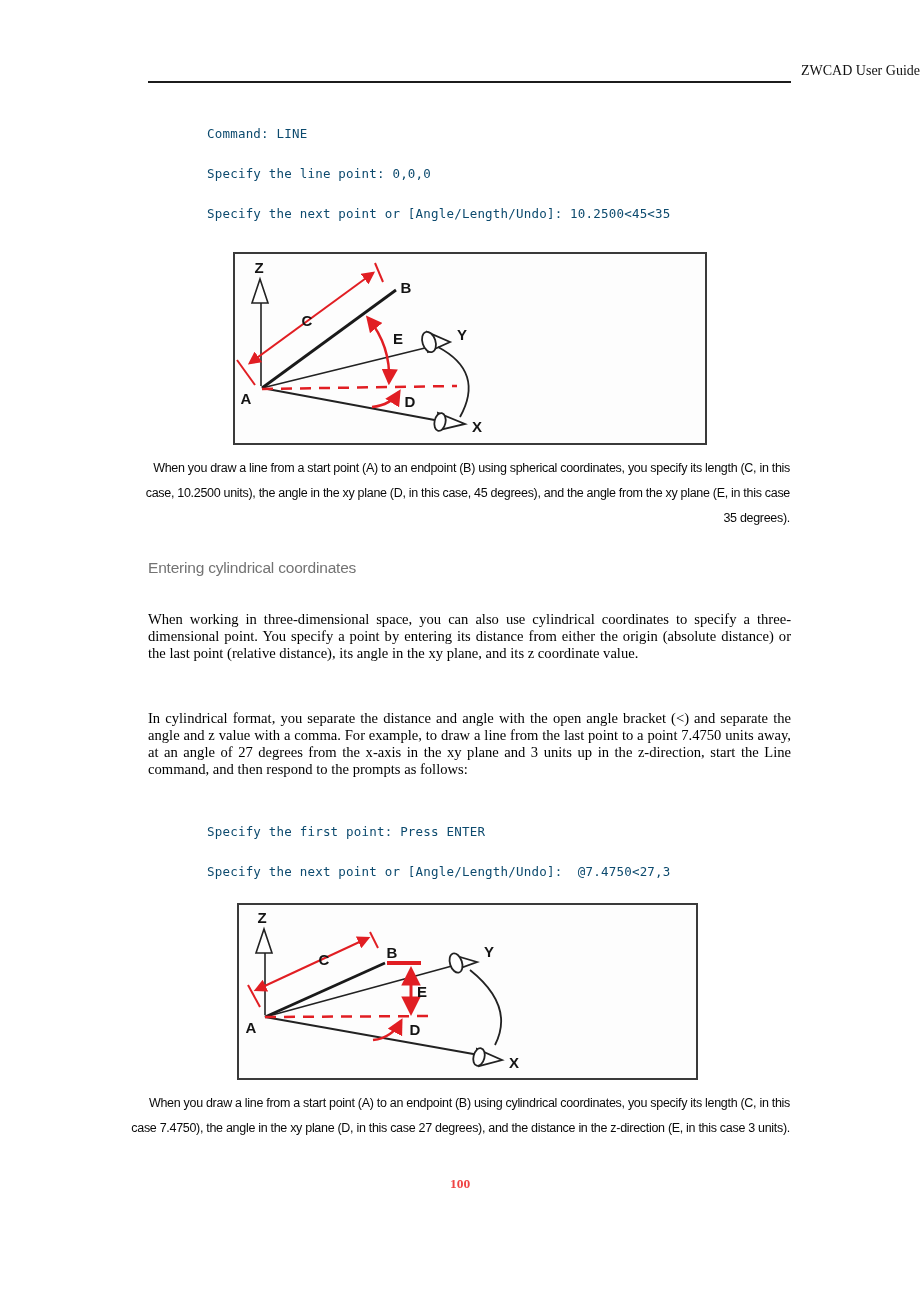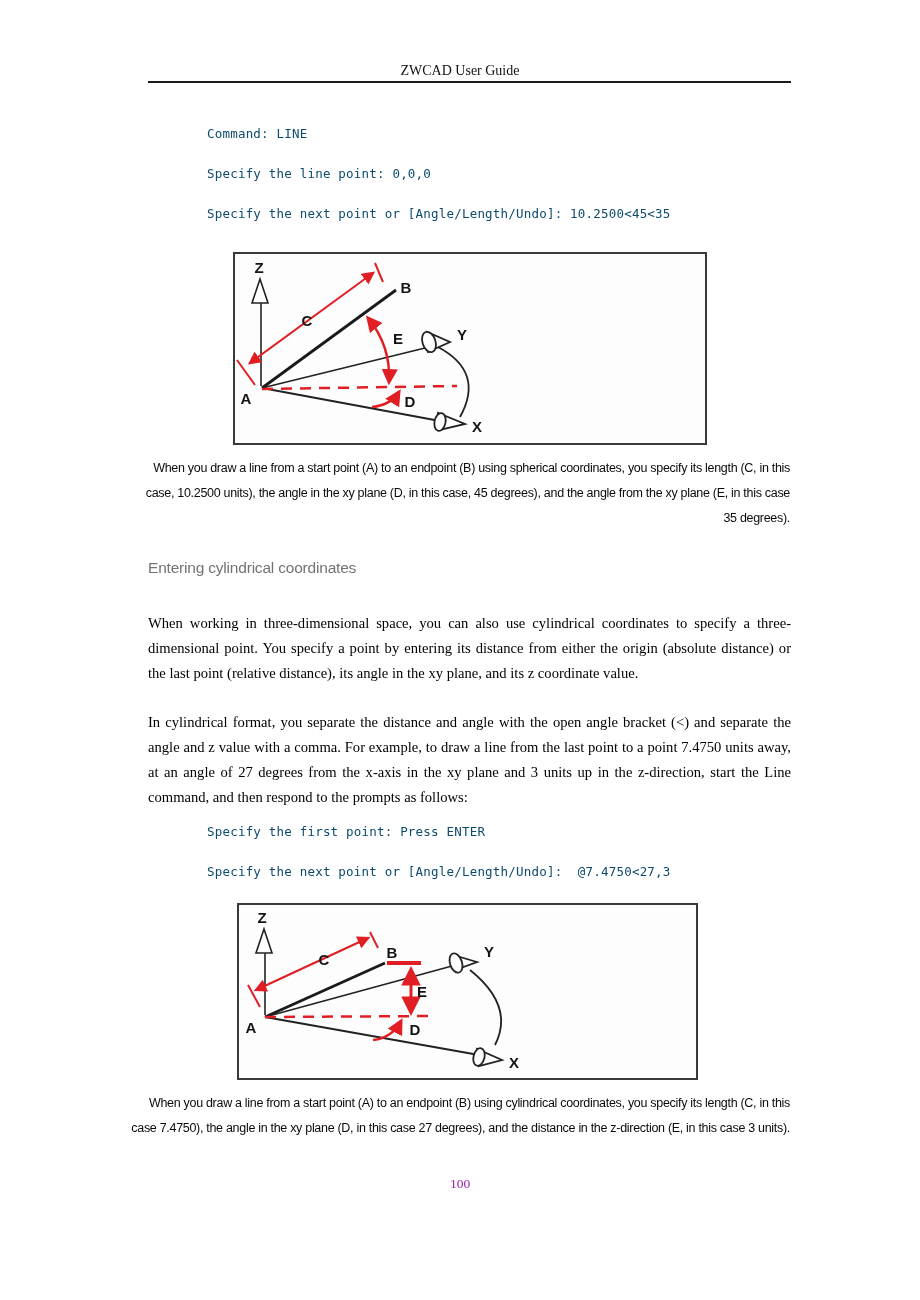--- a/index.html
+++ b/index.html
@@ -1,40 +1,40 @@
 <!DOCTYPE html>
 <html><head>
 <meta charset="utf-8">
 <style>
   html,body { margin:0; padding:0; background:#ffffff; }
   .page {
     position:relative; width:920px; height:1300px; background:#ffffff;
     font-family:"Liberation Serif", serif; color:#000; overflow:hidden;
   }
-  .header-title { position:absolute; top:63px; left:0; width:920px; text-align:center; font-size:14px; color:#111; }
+  .header-title { position:absolute; top:63px; left:0; width:920px; text-align:right; font-size:14px; color:#111; }
   .header-rule { position:absolute; top:81px; left:148px; width:643px; height:0; border-top:2px solid #1c1c1c; }
   .cmd {
     position:absolute; left:207px; font-family:"DejaVu Sans Mono", monospace;
     font-size:12.5px; letter-spacing:0.2px; color:#0c4a6e; white-space:pre;
   }
   .fig { position:absolute; }
   .caption {
     position:absolute; left:130px; width:660px; text-align:right;
     font-family:"Liberation Sans", sans-serif; font-size:12.5px; letter-spacing:-0.3px;
     line-height:25px; color:#0a0a0a;
   }
   .heading {
     position:absolute; left:148px; font-family:"Liberation Sans", sans-serif;
     font-size:15.5px; letter-spacing:-0.2px; font-weight:400; color:#737373;
   }
   .para {
     position:absolute; left:148px; width:643px; text-align:justify;
-    font-size:14.6px; line-height:25px; color:#000;
+    font-size:14.6px; line-height:17px; color:#000;
   }
-  .footer { position:absolute; top:1176px; left:0; width:920px; text-align:center; font-size:13.5px; color:#a21caf; }
+  .footer { position:absolute; top:1176px; left:0; width:920px; text-align:center; font-size:13.5px; color:#ef4444;font-weight:bold; }
   svg text { font-family:"Liberation Sans", sans-serif; font-weight:bold; font-size:15px; fill:#141414; }
 </style>
 </head>
 <body>
 
 <div class="page">
 
   <div class="header-title">ZWCAD User Guide</div>
   <div class="header-rule"></div>
 

